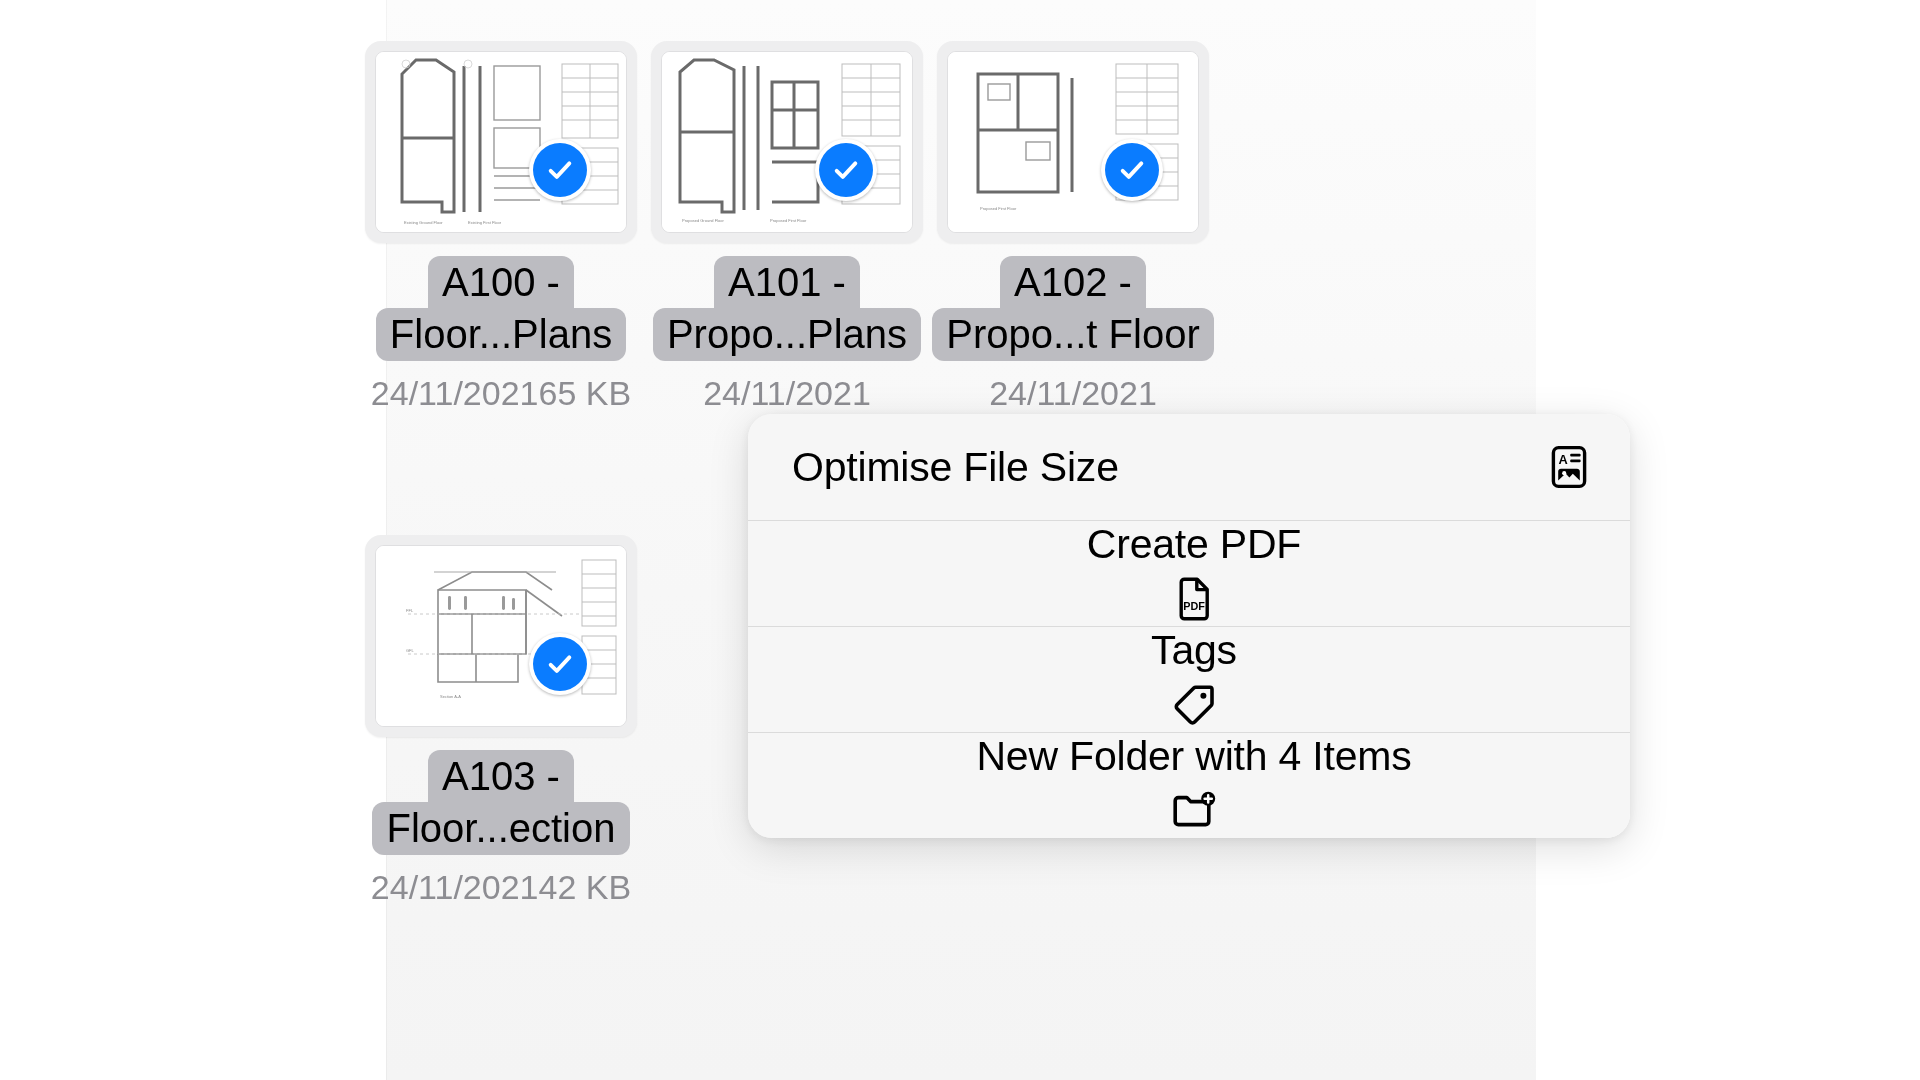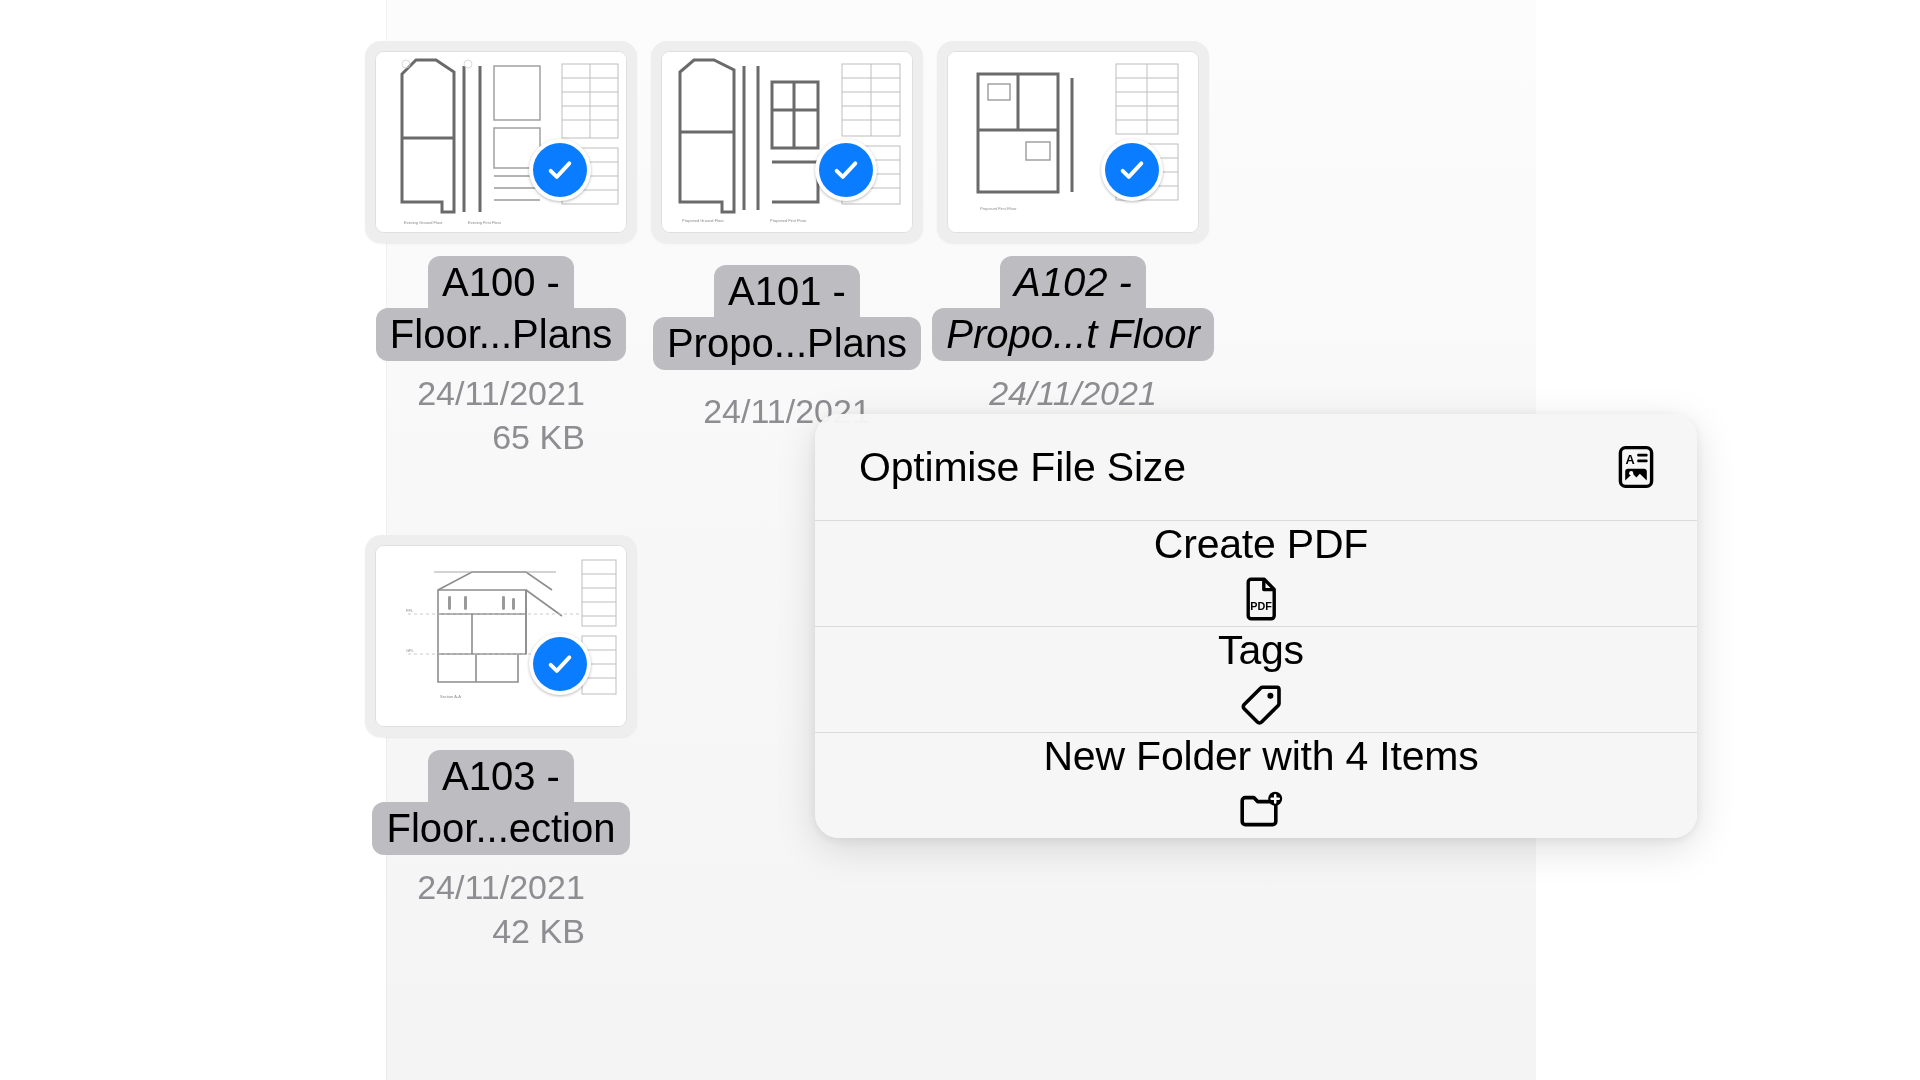--- a/index.html
+++ b/index.html
@@ -144,34 +144,34 @@
     border-radius: 12px 12px 0 0;
   }
   .label-line.second {
     border-radius: 12px;
     margin-top: -1px;
   }
 
   .file-meta {
     margin-top: 10px;
     display: flex;
-    flex-direction: column;
-    align-items: flex-end;
+    flex-direction: row;
+    align-items: flex-start;
   }
   .meta-line {
     font-size: 34px;
     line-height: 44px;
     color: #8d8d92;
     white-space: nowrap;
   }
 
   
   .context-menu {
     position: absolute;
-    left: 815px;
+    left: 748px;
     top: 414px;
     width: 882px;
     border-radius: 24px;
     background: rgba(246,246,246,0.97);
     box-shadow: 0 10px 40px rgba(0,0,0,0.13),
                 0 2px 10px rgba(0,0,0,0.07);
     overflow: hidden;
   }
 
   .menu-item {
@@ -266,21 +266,21 @@
       <div class="file-label">
         <span class="label-line first">A100 -</span>
         <span class="label-line second">Floor...Plans</span>
       </div>
       <div class="file-meta">
         <span class="meta-line">24/11/2021</span>
         <span class="meta-line">65 KB</span>
       </div>
     </div>
 
-    <div class="file-item" style="left:638px; top:14px;gap:9px;">
+    <div class="file-item" style="left:638px; top:14px;">
       <div class="thumb-wrap">
         <div class="thumb-shell">
           <div class="thumb-page">
             <div class="plan">
               <svg viewBox="0 0 250 180" xmlns="http://www.w3.org/2000/svg">
                 <rect x="0" y="0" width="250" height="180" fill="#ffffff"></rect>
                 <g stroke="#6a6a6a" stroke-width="3" fill="none">
                   <path d="M18 20 L18 150 L60 150 L60 160 L72 160 L72 18 L52 8 L32 8 L18 20 Z"></path>
                   <path d="M82 14 L82 158"></path>
                   <path d="M96 14 L96 158"></path>
@@ -315,21 +315,21 @@
       </div>
       <div class="file-label">
         <span class="label-line first">A101 -</span>
         <span class="label-line second">Propo...Plans</span>
       </div>
       <div class="file-meta">
         <span class="meta-line">24/11/2021</span>
       </div>
     </div>
 
-    <div class="file-item" style="left:924px; top:14px;font-style:italic;">
+    <div class="file-item" style="left:924px; top:14px;">
       <div class="thumb-wrap">
         <div class="thumb-shell">
           <div class="thumb-page">
             <div class="plan">
               <svg viewBox="0 0 250 180" xmlns="http://www.w3.org/2000/svg">
                 <rect x="0" y="0" width="250" height="180" fill="#ffffff"></rect>
                 <g stroke="#6a6a6a" stroke-width="3" fill="none">
                   <path d="M30 22 L30 140 L110 140 L110 22 Z"></path>
                   <path d="M30 78 L110 78"></path>
                   <path d="M70 22 L70 78"></path>

